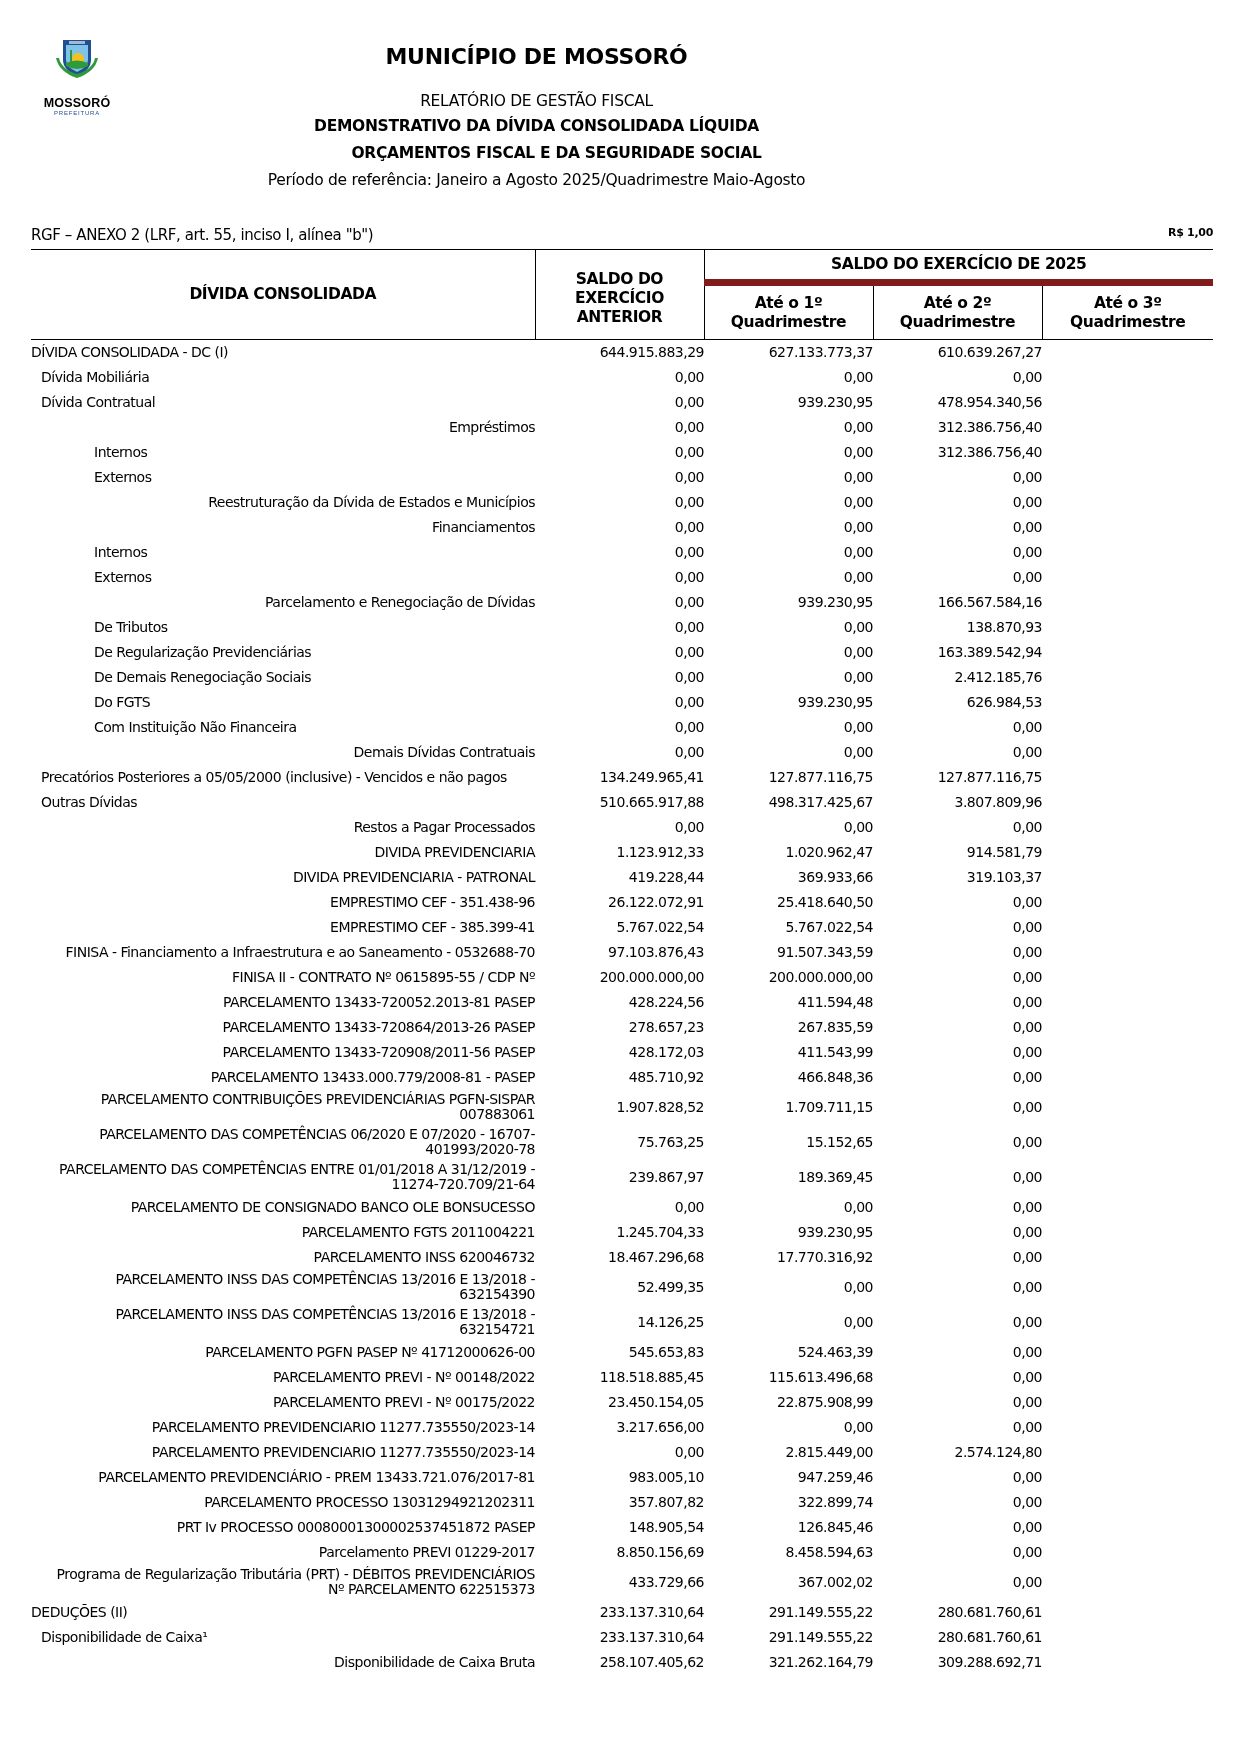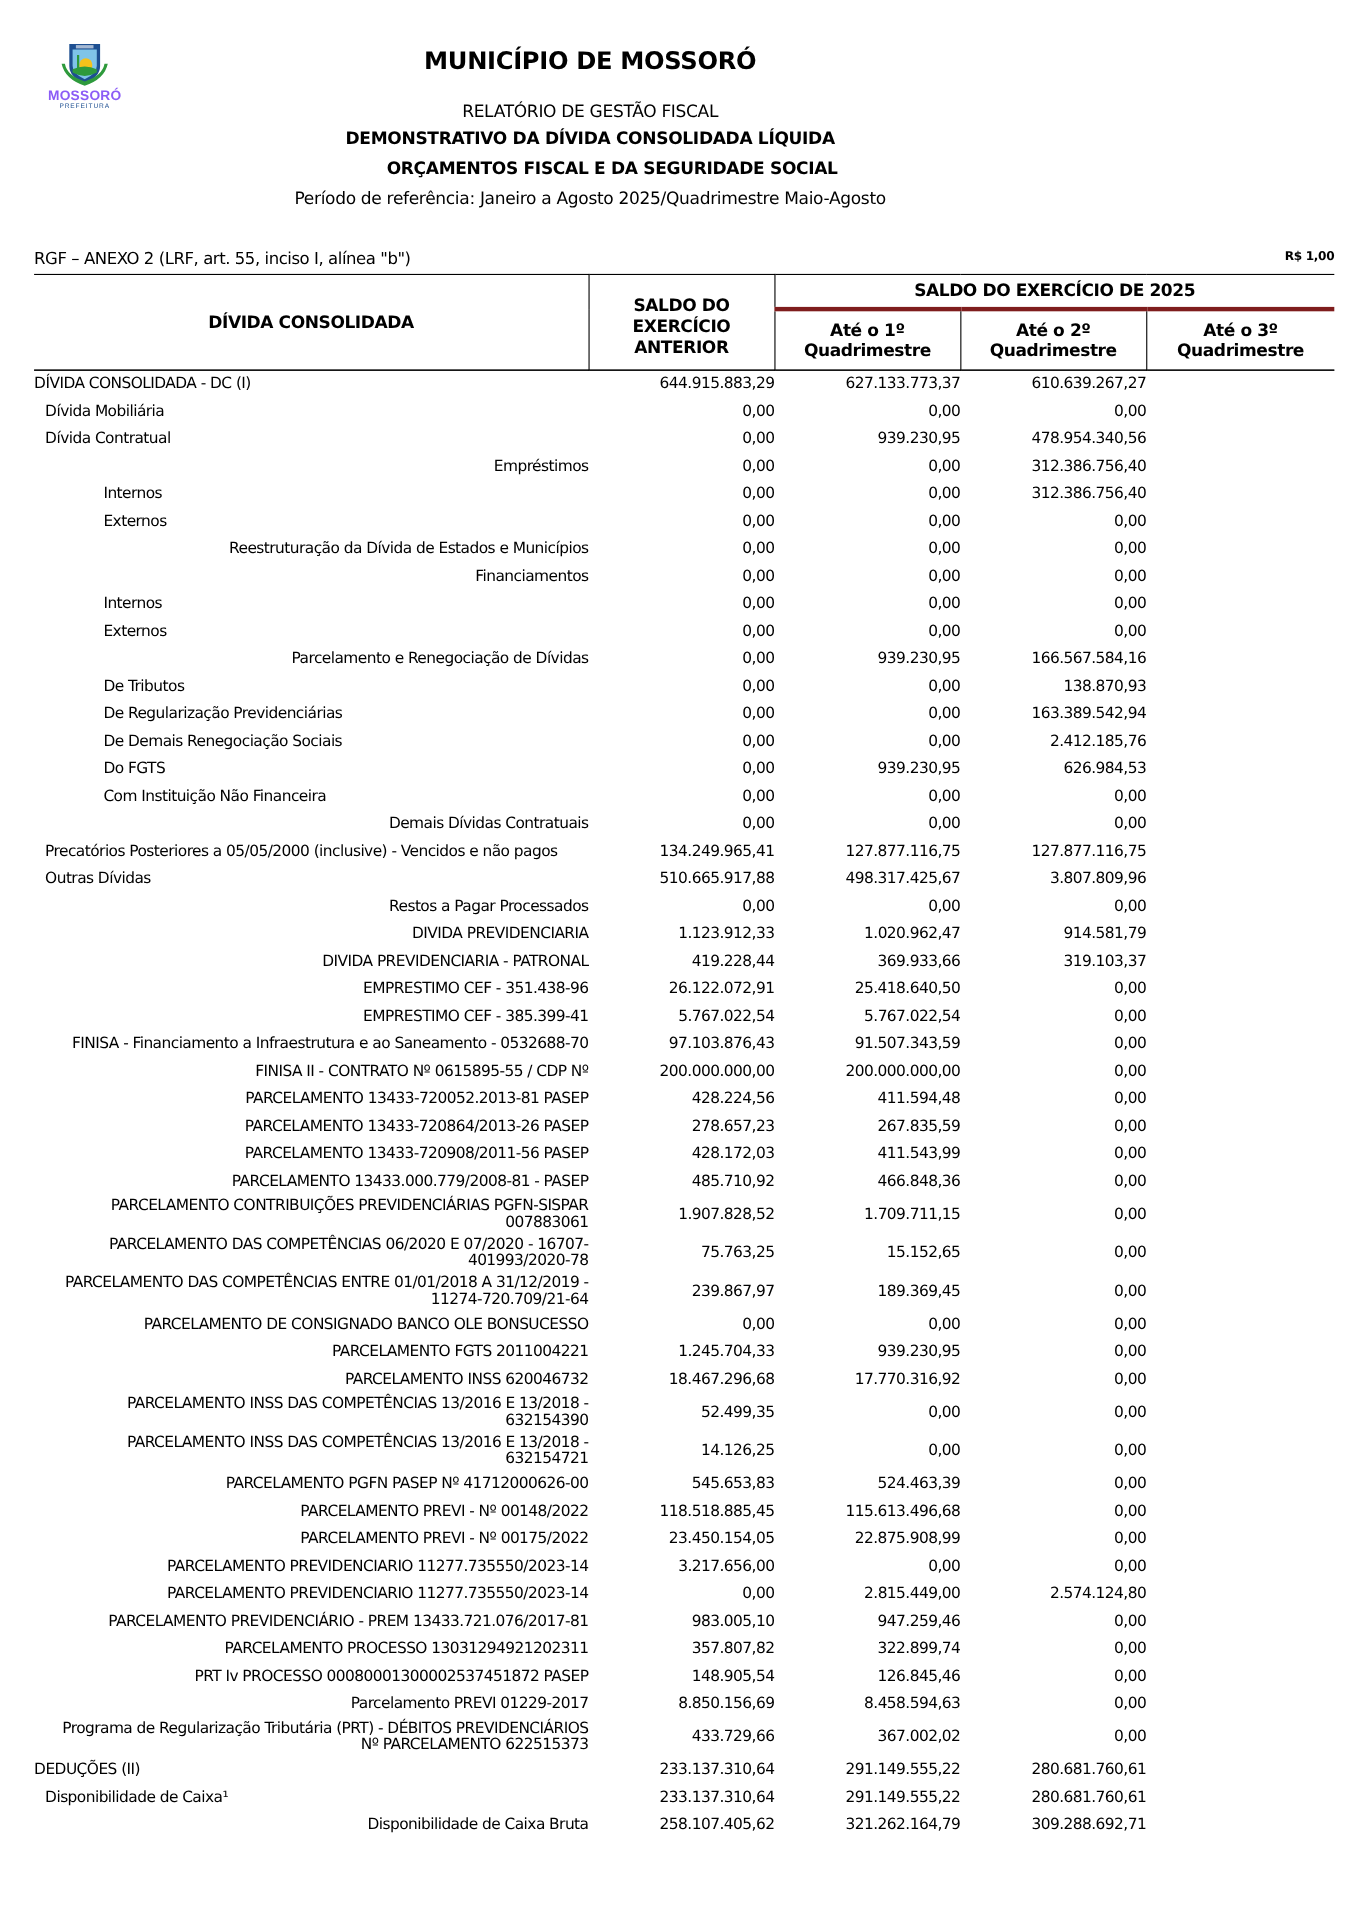--- a/index.html
+++ b/index.html
@@ -2,42 +2,42 @@
 <html><head>
 <meta charset="utf-8">
 <style>
   html, body { margin: 0; padding: 0; background: #ffffff; }
   body {
     width: 1240px; height: 1755px; position: relative; overflow: hidden;
     font-family: "DejaVu Sans", sans-serif; color: #000;
   }
   .logo { position: absolute; left: 36px; top: 36px; width: 82px; height: 70px; text-align: center; }
   .logo svg { display: block; margin: 0 auto; }
-  .logo .name { font-family: "Liberation Sans", sans-serif; font-weight: bold; font-size: 12.5px; color: #8b5cf6; letter-spacing: 0.2px; line-height: 13px; margin-top: 1px; }
+  .logo .name { font-family: "Liberation Sans", sans-serif; font-weight: bold; font-size: 12.5px; color: #000000; letter-spacing: 0.2px; line-height: 13px; margin-top: 17px; }
   .logo .sub { font-family: "Liberation Sans", sans-serif; font-size: 6px; color: #1d4f91; letter-spacing: 0.8px; line-height: 7px; }
 
   .header { position: absolute; left: 0; width: 1073px; text-align: center; }
   .h-title { top: 44px; font-size: 22px; font-weight: bold; letter-spacing: -0.3px; }
   .h-line { font-size: 15.5px; letter-spacing: -0.3px; }
   .h1 { top: 92px; }
   .h2 { top: 117px; font-weight: bold; }
   .h3 { top: 144px; font-weight: bold; margin-left: 20px; }
   .h4 { top: 171px; }
 
   .annex { position: absolute; top: 226px; left: 31px; font-size: 15px; letter-spacing: -0.4px; }
   .unit { position: absolute; top: 226px; right: 27px; font-size: 11px; font-weight: bold; letter-spacing: -0.3px; }
 
   table.grid { position: absolute; left: 31px; top: 249px; width: 1182px; border-collapse: collapse; table-layout: fixed; }
   table.grid th { font-weight: bold; font-size: 15.5px; letter-spacing: -0.4px; line-height: 19px; padding: 0; }
   thead tr.r1 th { height: 29px; }
   thead tr.r2 th { height: 53px; }
   .top-border { border-top: 1.5px solid #000; }
   .bottom-border { border-bottom: 1.5px solid #000; }
   .vr { border-right: 1px solid #000; }
-  .sub-top { border-top: 4px solid #7f1d1d; margin-top: 25px; }
+  .sub-top { border-top: 7px solid #7f1d1d; margin-top: 25px; }
 
   tbody td { font-size: 14px; letter-spacing: -0.5px; line-height: 15px; padding: 0; vertical-align: middle; white-space: nowrap; }
   tbody td.label { white-space: normal; margin-left: 23px; }
   tbody td.num { text-align: right; padding-right: 0; }
   tbody tr { height: 25px; }
   tbody tr.tall { height: 35px; }
   .ind0 { padding-left: 0 !important; }
   .ind1 { padding-left: 10px !important; }
   .ind2 { padding-left: 21px !important; text-align: right; }
   .ind3 { padding-left: 63px !important; }

